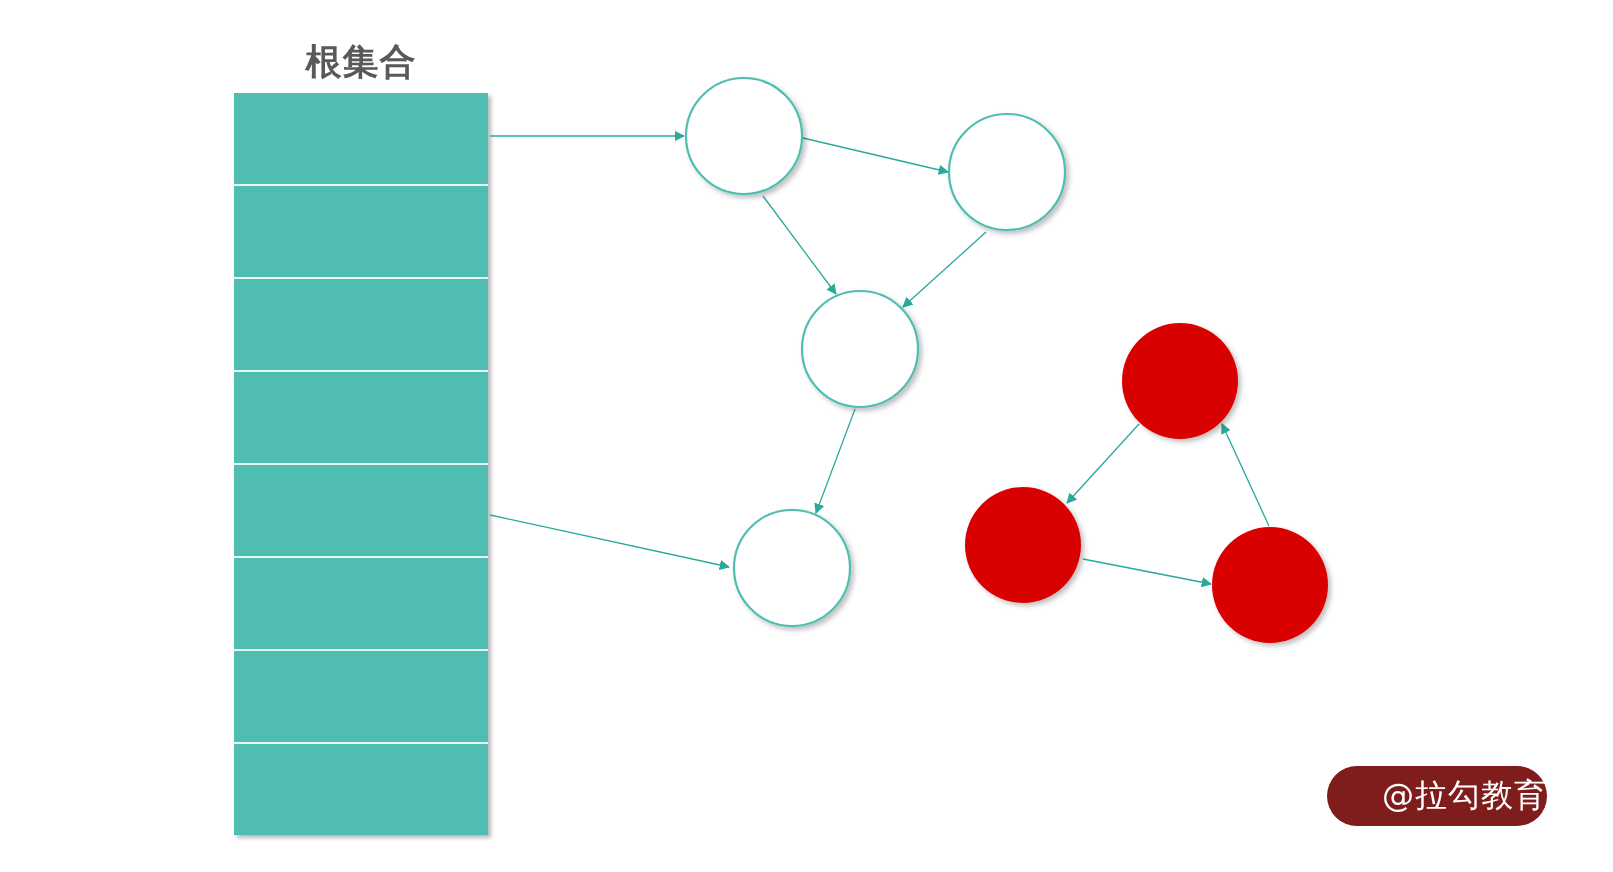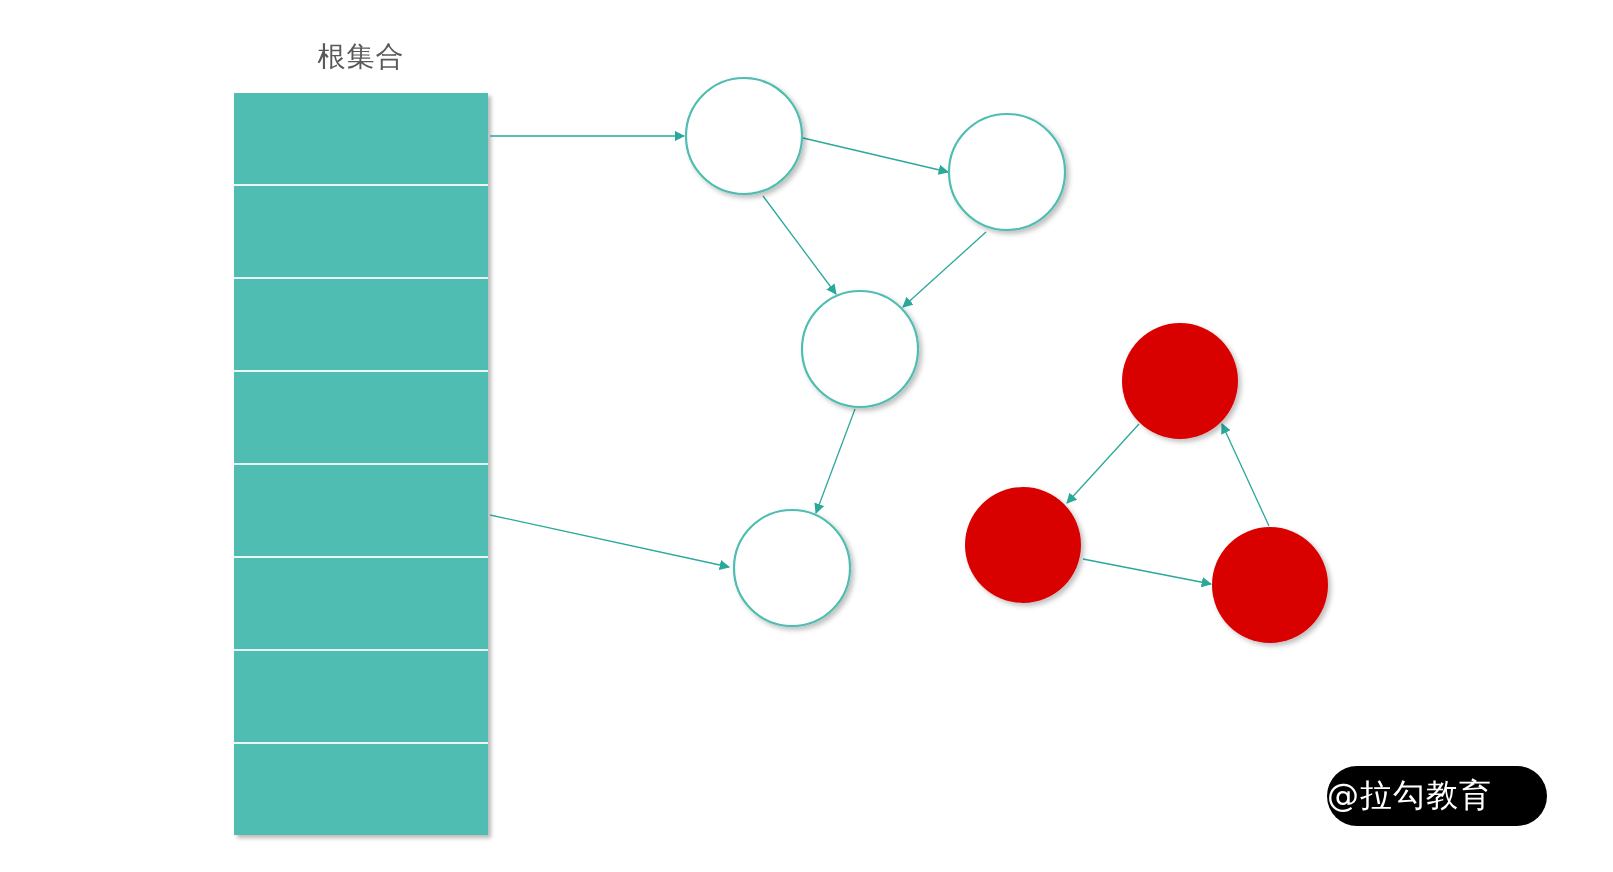--- a/index.html
+++ b/index.html
@@ -1,26 +1,26 @@
 <!DOCTYPE html>
 <html><head>
 <meta charset="utf-8">
 <style>
   html, body { margin: 0; padding: 0; background: #ffffff; }
   body { width: 1613px; height: 872px; position: relative; overflow: hidden;
          font-family: "DejaVu Sans", sans-serif; }
   .title { position: absolute; left: 234px; top: 38px; width: 254px; text-align: center;
-           font-size: 28px; font-weight: normal; color: #595959; letter-spacing: 1px; }
+           font-size: 36px; font-weight: bold; color: #595959; letter-spacing: 1px; }
   .root-set { position: absolute; left: 234px; top: 93px; width: 254px; height: 742px;
               background: #4fbdb2; box-shadow: 3px 3px 4px rgba(0,0,0,0.28); }
   .root-slot { position: absolute; left: 0; width: 100%; height: 2px; background: #e8f6f4; }
   svg.graph { position: absolute; left: 0; top: 0; }
   .watermark { position: absolute; left: 1327px; top: 766px; width: 220px; height: 60px;
-               border-radius: 30px; background: #000000; display: flex; align-items: center;
-               justify-content: flex-start; color: #ffffff; font-size: 32px; letter-spacing: 1px; }
+               border-radius: 30px; background: #7f1d1d; display: flex; align-items: center;
+               justify-content: flex-end; color: #ffffff; font-size: 32px; letter-spacing: 1px; }
 </style>
 </head>
 <body>
 
 <div class="title">根集合</div>
 
 <div class="root-set">
   <div class="root-slot" style="top:91px"></div>
   <div class="root-slot" style="top:184px"></div>
   <div class="root-slot" style="top:277px"></div>

